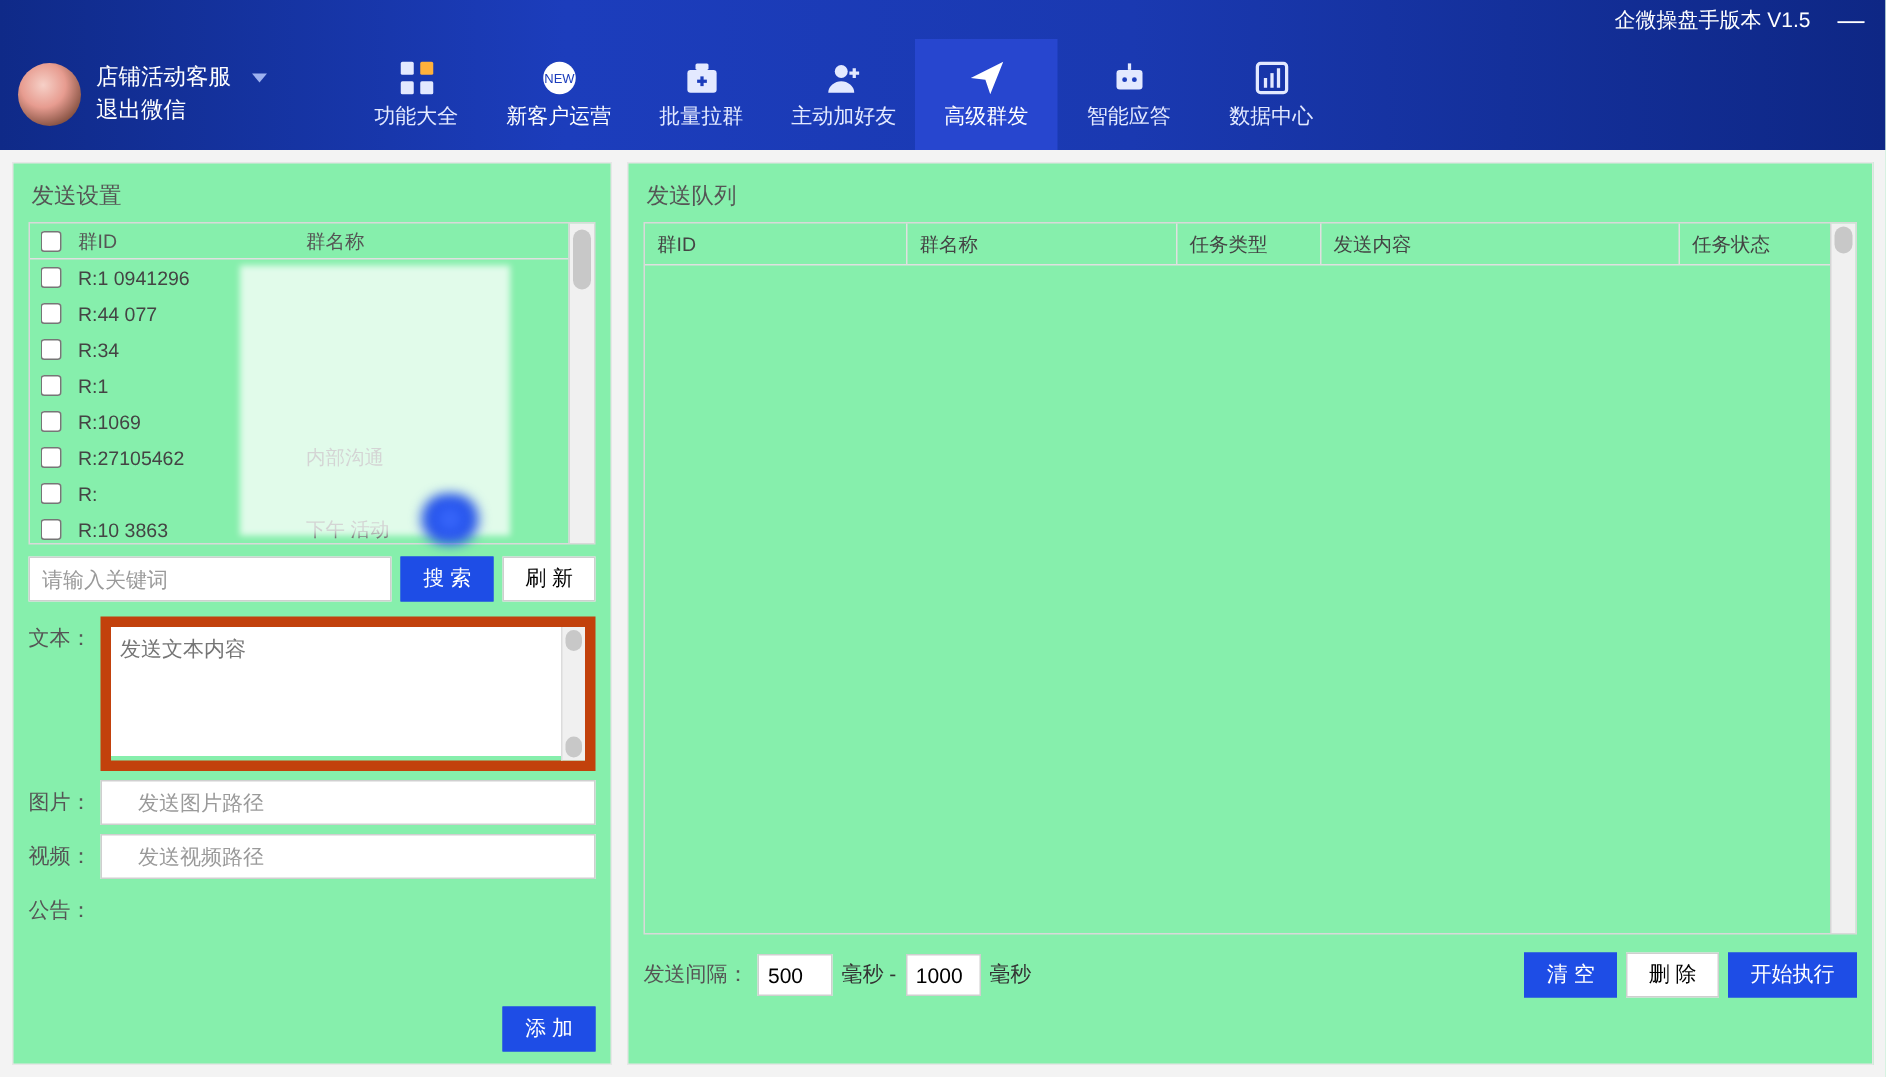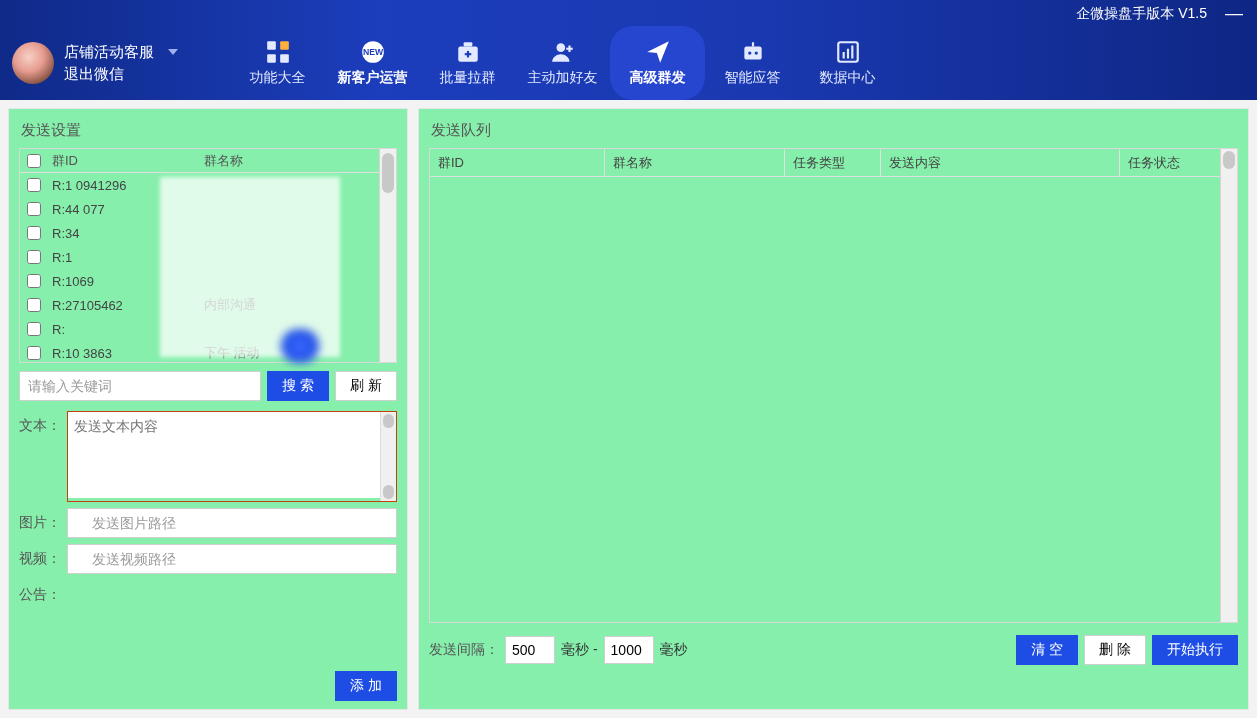--- a/index.html
+++ b/index.html
@@ -11,22 +11,22 @@
   .titlebar .minbtn { font-size:18px; cursor:pointer; padding:0 4px;}
   .navbar { height: 74px; background: linear-gradient(90deg,#0f2a88 0%, #1c3dbc 30%, #1a39b1 60%, #0e2785 100%); display:flex; align-items:center; color:#fff; }
   .user-block { display:flex; align-items:center; padding:0 12px; min-width:230px; }
   .avatar { width:42px; height:42px; border-radius:50%; background:radial-gradient(circle at 40% 35%, #f6d0c7 0%, #e79c90 40%, #7b4a3a 80%); margin-right:10px; }
   .user-texts { display:flex; flex-direction:column; font-size:15px; line-height:22px; }
   .user-texts .row1 { display:flex; align-items:center; gap:8px;}
   .dropdown-triangle { width:0; height:0; border-left:5px solid transparent; border-right:5px solid transparent; border-top:6px solid #9db1f0; margin-left:6px; }
 
   .nav-items { display:flex; height:100%; }
   .nav-item { width:95px; display:flex; flex-direction:column; align-items:center; justify-content:center; gap:4px; cursor:pointer; color:#e3e9ff; }
-  .nav-item.bold { color:#ffffff; font-weight:700; }
-  .nav-item.active { background:#2746cf; color:#fff; font-weight:700;border-radius:23px; }
+  .nav-item.bold { color:#ffffff; font-weight:400; }
+  .nav-item.active { background:#2746cf; color:#fff; font-weight:400; }
   .nav-item .icon { width:26px; height:26px; display:flex; align-items:center; justify-content:center; }
   .icon svg { width:26px; height:26px; fill:#e3e9ff; }
   .nav-item.bold .icon svg, .nav-item.active .icon svg { fill:#fff; }
 
   
   .body { display:flex; gap:10px; padding:8px; height:calc(718px - 100px); }
   .panel { background:#86efac; border:1px solid #e6e6e6; flex:1; display:flex; flex-direction:column; padding:8px 10px; }
   .panel.left { flex:0 0 400px; max-width:400px; }
   .panel-title { font-size:15px; color:#555; padding:4px 2px 8px 2px; }
 
@@ -48,21 +48,21 @@
   .search-row { display:flex; gap:6px; margin-top:8px; }
   .text-input { height:30px; border:1px solid #cfcfcf; padding:0 8px; font-size:14px; outline:none; }
   .text-input::placeholder { color:#9a9a9a; }
   .search-row .kw { flex:1; }
   .btn { height:30px; padding:0 14px; border:1px solid #cfcfcf; background:#fff; cursor:pointer; font-size:14px; }
   .btn.primary { background:#1e4de6; color:#fff; border-color:#1e4de6; }
 
   .form-rows { margin-top:10px; display:flex; flex-direction:column; gap:6px; }
   .form-row { display:flex; align-items:flex-start; gap:4px; }
   .form-label { width:44px; color:#555; padding-top:6px; font-size:14px; }
-  .form-textarea-wrap { flex:1; position:relative; border:1px solid #c2410c; }
+  .form-textarea-wrap { flex:1; position:relative; border:7px solid #c2410c; }
   .form-textarea { width:100%; height:86px; resize:none; border:none; padding:6px 18px 6px 6px; font-size:14px; outline:none; font-family:inherit; }
   .form-textarea.small { height:72px; }
   .ta-scroll { position:absolute; right:0; top:0; width:16px; height:100%; background:#f0f0f0; border-left:1px solid #dcdcdc;}
   .ta-scroll .t { position:absolute; left:2px; right:2px; top:2px; height:14px; background:#c8c8c8; border-radius:6px; }
   .ta-scroll .b { position:absolute; left:2px; right:2px; bottom:2px; height:14px; background:#c8c8c8; border-radius:6px; }
   .form-input { flex:1;padding-left:24px; }
 
   .left-footer { margin-top:auto; display:flex; justify-content:flex-end; padding-top:6px; }
 
   

